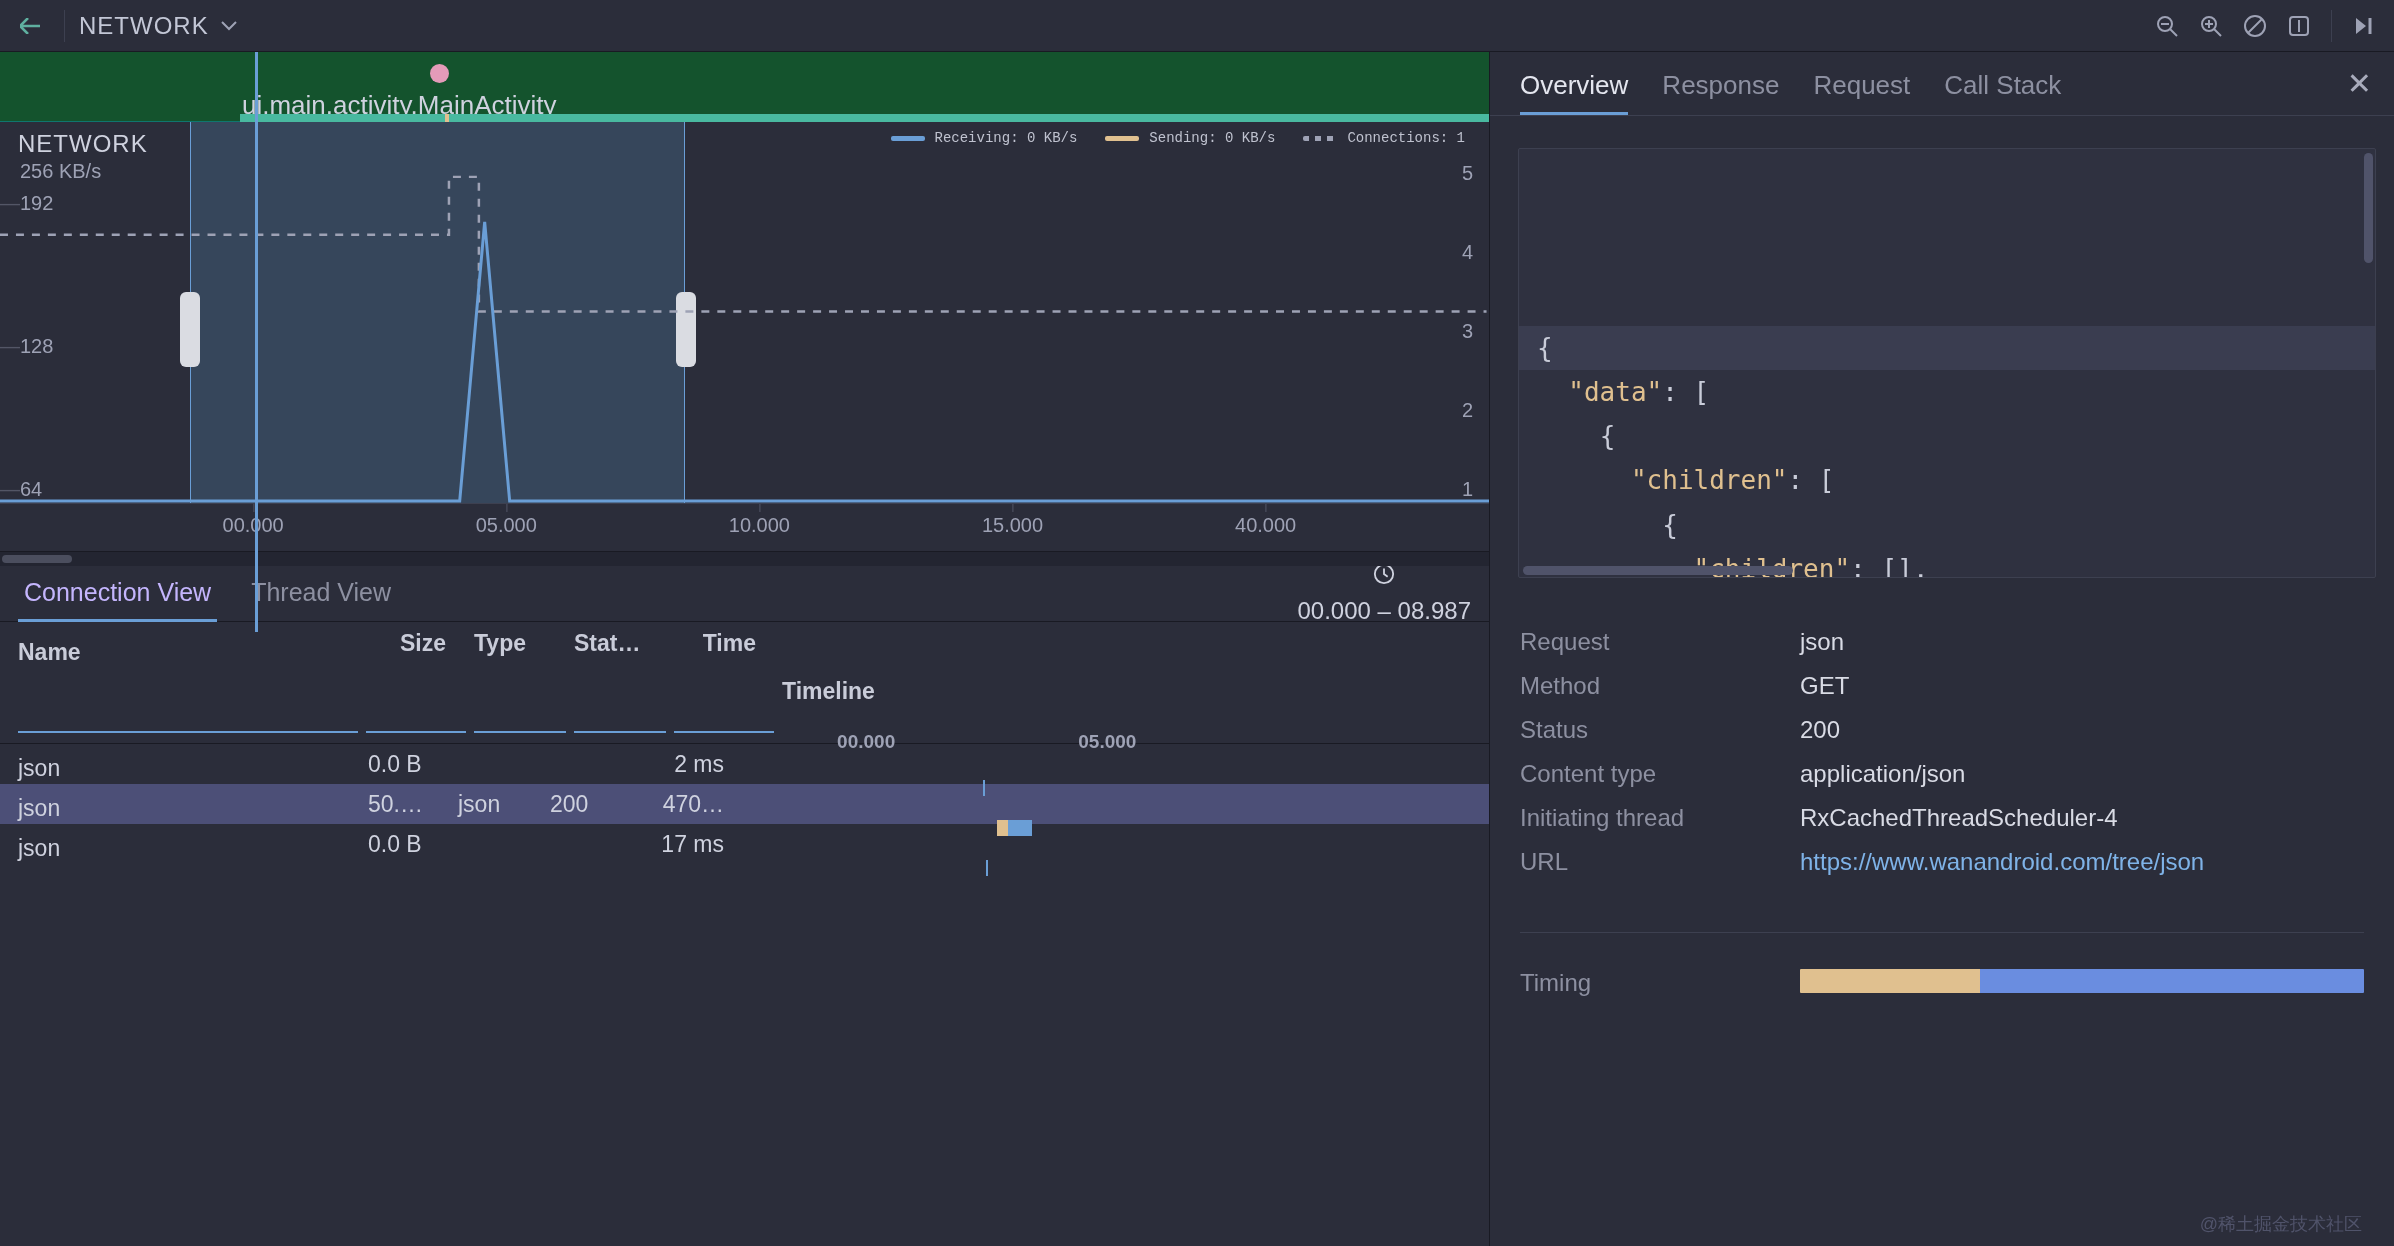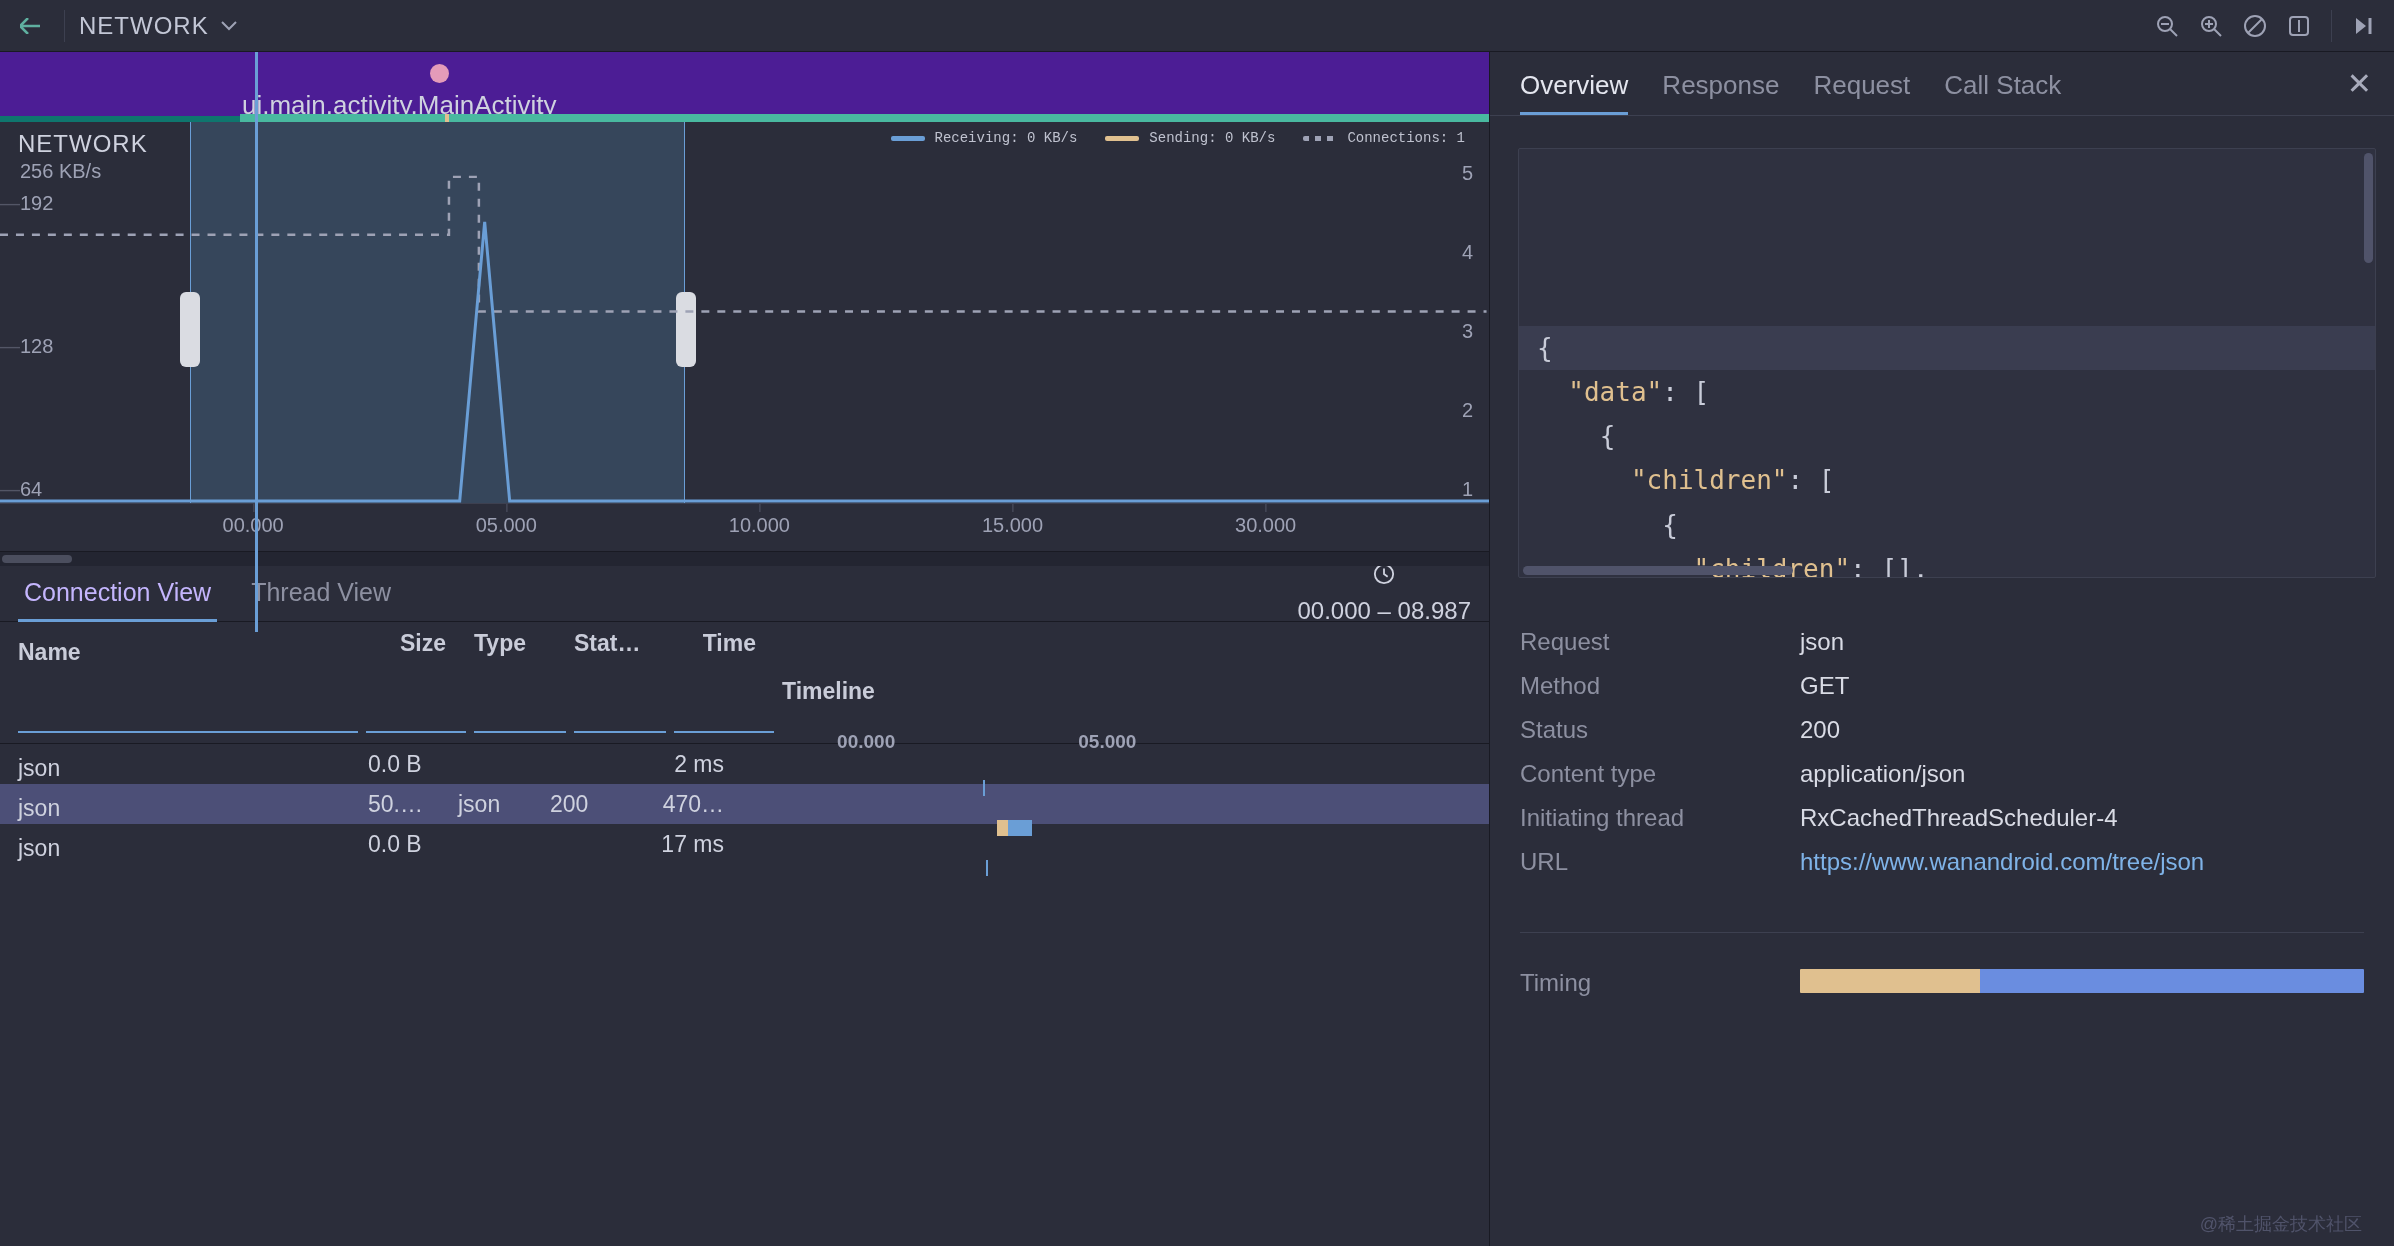--- a/index.html
+++ b/index.html
@@ -76,22 +76,22 @@
   flex: 1;
   display: flex;
   flex-direction: column;
   background: #2b2d3a;
 }
 
 
 .activity-strip {
   height: 70px;
   position: relative;
-  background: #4c1d95;
-  border-bottom: 6px solid #0f766e;
+  background: #14532d;
+  border-bottom: 1px solid #0f766e;
 }
 .activity-label {
   position: absolute;
   left: 242px;
   top: 38px;
   font-size: 26px;
   color: #cfd2df;
 }
 .pink-dot {
   position: absolute;
@@ -622,21 +622,21 @@
         <svg class="line-receiving" viewBox="0 0 1490 430" preserveAspectRatio="none">
           <path d="M 0 380 L 460 380 L 485 100 L 510 380 L 1490 380" stroke="#6a9ed6" stroke-width="3" fill="none"></path>
         </svg>
 
         <div class="x-axis">
           <div class="x-ticks" id="x-ticks">
               <div class="x-tick" style="left: 17%;">00.000</div>
               <div class="x-tick" style="left: 34%;">05.000</div>
               <div class="x-tick" style="left: 51%;">10.000</div>
               <div class="x-tick" style="left: 68%;">15.000</div>
-              <div class="x-tick" style="left: 85%;">30.000</div>
+              <div class="x-tick" style="left: 85%;">40.000</div>
             </div>
         </div>
       </div>
       <div class="mini-scroll">
         <div class="mini-scroll-thumb"></div>
       </div>
     </div>
 
     <div class="view-tabs-row">
       <div class="view-tabs">

